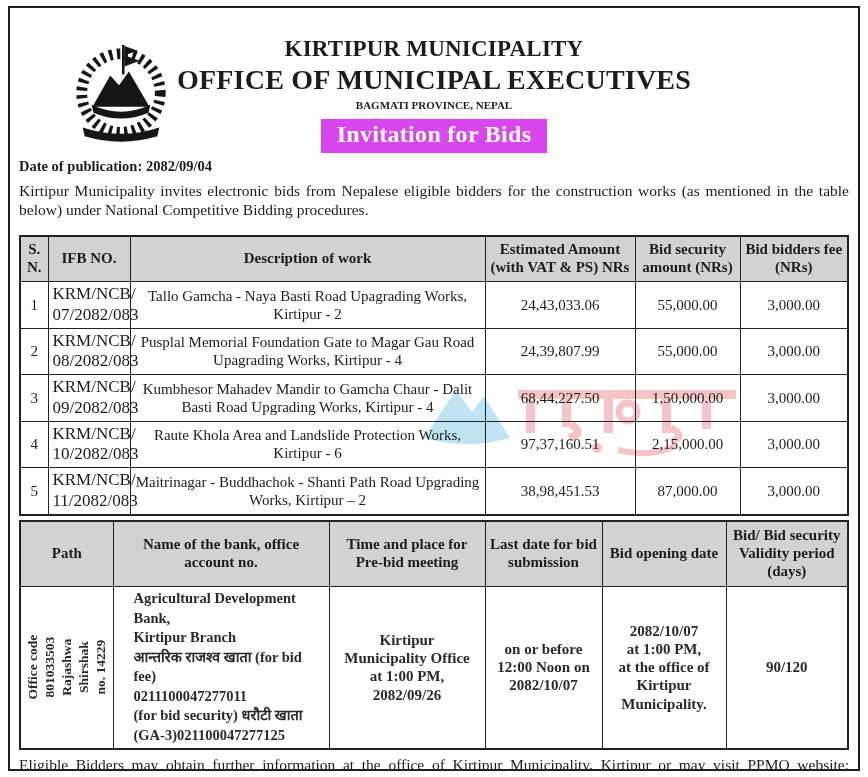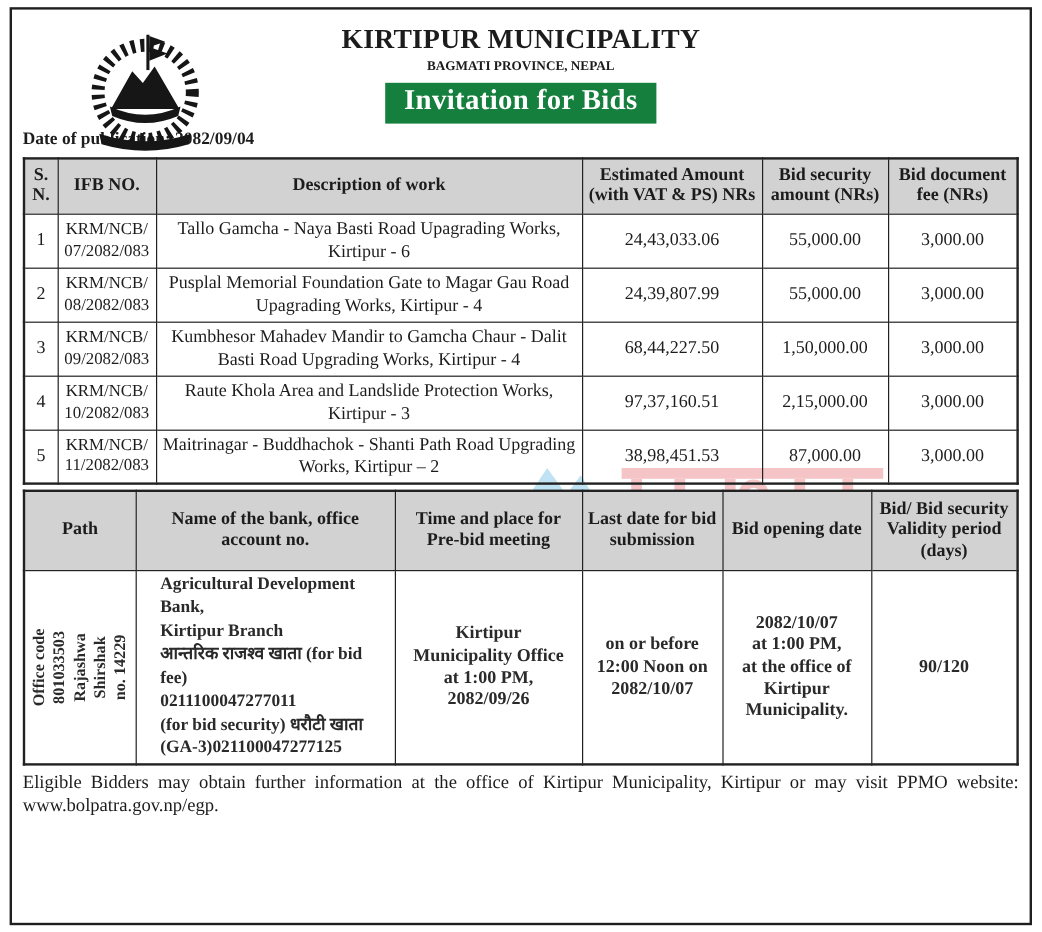--- a/index.html
+++ b/index.html
@@ -8,42 +8,42 @@
     background:#ffffff;padding:6px 8px;color:#1c1c1c;
     font-family:"Liberation Serif", serif;overflow:hidden;
   }
   .frame{
     position:relative;height:100%;box-sizing:border-box;
     border:2.5px solid #1f1f1f;padding:4px 9px 0 9px;overflow:hidden;
   }
   
   .hdr{position:relative;text-align:center;}
   .emblem{position:absolute;left:48px;top:4px;width:108px;height:112px;}
-  .h1{font-size:23px;font-weight:bold;margin-top:8px;letter-spacing:.2px;}
+  .h1{font-size:23px;font-weight:bold;margin-top:24px;letter-spacing:.2px;}
   .h2{font-size:28px;font-weight:bold;margin-top:2px;letter-spacing:.2px;}
   .h3{font-size:13.5px;font-weight:bold;margin-top:6px;}
   .h4{font-size:11px;font-weight:bold;margin-top:3px;}
   .inv-wrap{text-align:center;margin-top:8px;}
   .inv-box{
-    display:inline-block;background:#15803d;color:#ffffff;
+    display:inline-block;background:#d946ef;color:#ffffff;
     font-size:24px;font-weight:bold;padding:2px 16px 5px 16px;letter-spacing:.3px;
   }
   .pubdate{font-size:14.5px;font-weight:bold;margin-top:5px;}
   .intro{font-size:15.5px;line-height:1.2;text-align:justify;margin-top:7px;}
   
   table{border-collapse:collapse;width:100%;table-layout:fixed;position:relative;z-index:1;}
   .t1{margin-top:6px;}
   .t2{margin-top:4px;}
   th,td{border:1.5px solid #222222;padding:2px 4px;vertical-align:middle;box-sizing:border-box;}
   table{border:2px solid #222222;}
   th{background:#d2d2d2;font-weight:bold;font-size:15px;line-height:1.18;text-align:center;}
   td{font-size:15px;line-height:1.22;text-align:center;background:transparent;}
   .t1 thead tr{height:46px;}
   .t1 tbody tr{height:45px;}
-  .t1 .c-ifb{font-size:14px;white-space:pre-line;}
+  .t1 .c-ifb{font-size:17px;white-space:pre-line;}
   .t1 .c-sn{font-size:15px;}
   .t2 thead tr{height:66px;}
   .t2 tbody tr{height:128px;}
   .t2 td{font-weight:bold;color:#2a2a2a;white-space:pre-line;}
   .t2 .c-bank{text-align:left;font-size:14.5px;line-height:1.35;padding-left:20px;}
   .c-code{position:relative;padding:0;}
   .rot{
     transform:rotate(-90deg);width:122px;margin:0 auto;
     font-weight:bold;font-size:13.5px;line-height:1.25;text-align:center;white-space:pre-line;
   }
@@ -85,54 +85,56 @@
           <circle cx="55" cy="53" r="40" fill="none" stroke="#161616" stroke-width="11" stroke-dasharray="3.5 4.5"></circle>
           <circle cx="55" cy="53" r="33" fill="#ffffff"></circle>
           <rect x="56" y="4" width="2.6" height="30" fill="#161616"></rect>
           <path d="M58.5 5 L72 10 L58.5 14.5 Z M58.5 14.5 L74 20 L58.5 26 Z" fill="#161616"></path>
           <path d="M26 67 L44 35 L53 45 L63 31 L84 67 Z" fill="#161616"></path>
           <path d="M25 65 Q55 79 85 65 L83 73 Q55 85 27 73 Z" fill="#161616"></path>
           <path d="M16 88 Q55 101 94 88 L92 97 Q55 108 18 97 Z" fill="#161616"></path>
         </svg>
       </div>
       <div class="h1">KIRTIPUR MUNICIPALITY</div>
+      <div class="h2">OFFICE OF MUNICIPAL EXECUTIVES</div>
       <div class="h4">BAGMATI PROVINCE, NEPAL</div>
     </div>
 
     <div class="inv-wrap">
       <div class="inv-box">Invitation for Bids</div>
     </div>
     <div class="pubdate">Date of publication: 2082/09/04</div>
 
+    <p class="intro">Kirtipur Municipality invites electronic bids from Nepalese eligible bidders for the construction works (as mentioned in the table below) under National Competitive Bidding procedures.</p>
 
     <table class="t1">
       <colgroup>
         <col style="width:28px">
           <col style="width:82px">
           <col style="width:355px">
         <col style="width:150px">
           <col style="width:105px">
           <col style="width:108px">
       </colgroup>
       <thead>
         <tr>
           <th>S. N.</th>
           <th>IFB NO.</th>
           <th>Description of work</th>
           <th>Estimated Amount (with VAT &amp; PS) NRs</th>
           <th>Bid security amount (NRs)</th>
-          <th>Bid document fee (NRs)</th>
+          <th>Bid bidders fee (NRs)</th>
         </tr>
       </thead>
       <tbody>
           <tr>
             <td class="c-sn">1</td>
             <td class="c-ifb">KRM/NCB/
 07/2082/083</td>
-            <td class="c-desc">Tallo Gamcha - Naya Basti Road Upagrading Works, Kirtipur - 6</td>
+            <td class="c-desc">Tallo Gamcha - Naya Basti Road Upagrading Works, Kirtipur - 2</td>
             <td class="c-amt">24,43,033.06</td>
             <td class="c-amt">55,000.00</td>
             <td class="c-amt">3,000.00</td>
           </tr>
           <tr>
             <td class="c-sn">2</td>
             <td class="c-ifb">KRM/NCB/
 08/2082/083</td>
             <td class="c-desc">Pusplal Memorial Foundation Gate to Magar Gau Road Upagrading Works, Kirtipur - 4</td>
             <td class="c-amt">24,39,807.99</td>
@@ -145,21 +147,21 @@
 09/2082/083</td>
             <td class="c-desc">Kumbhesor Mahadev Mandir to Gamcha Chaur - Dalit Basti Road Upgrading Works, Kirtipur - 4</td>
             <td class="c-amt">68,44,227.50</td>
             <td class="c-amt">1,50,000.00</td>
             <td class="c-amt">3,000.00</td>
           </tr>
           <tr>
             <td class="c-sn">4</td>
             <td class="c-ifb">KRM/NCB/
 10/2082/083</td>
-            <td class="c-desc">Raute Khola Area and Landslide Protection Works, Kirtipur - 3</td>
+            <td class="c-desc">Raute Khola Area and Landslide Protection Works, Kirtipur - 6</td>
             <td class="c-amt">97,37,160.51</td>
             <td class="c-amt">2,15,000.00</td>
             <td class="c-amt">3,000.00</td>
           </tr>
           <tr>
             <td class="c-sn">5</td>
             <td class="c-ifb">KRM/NCB/
 11/2082/083</td>
             <td class="c-desc">Maitrinagar - Buddhachok - Shanti Path Road Upgrading Works, Kirtipur – 2</td>
             <td class="c-amt">38,98,451.53</td>

